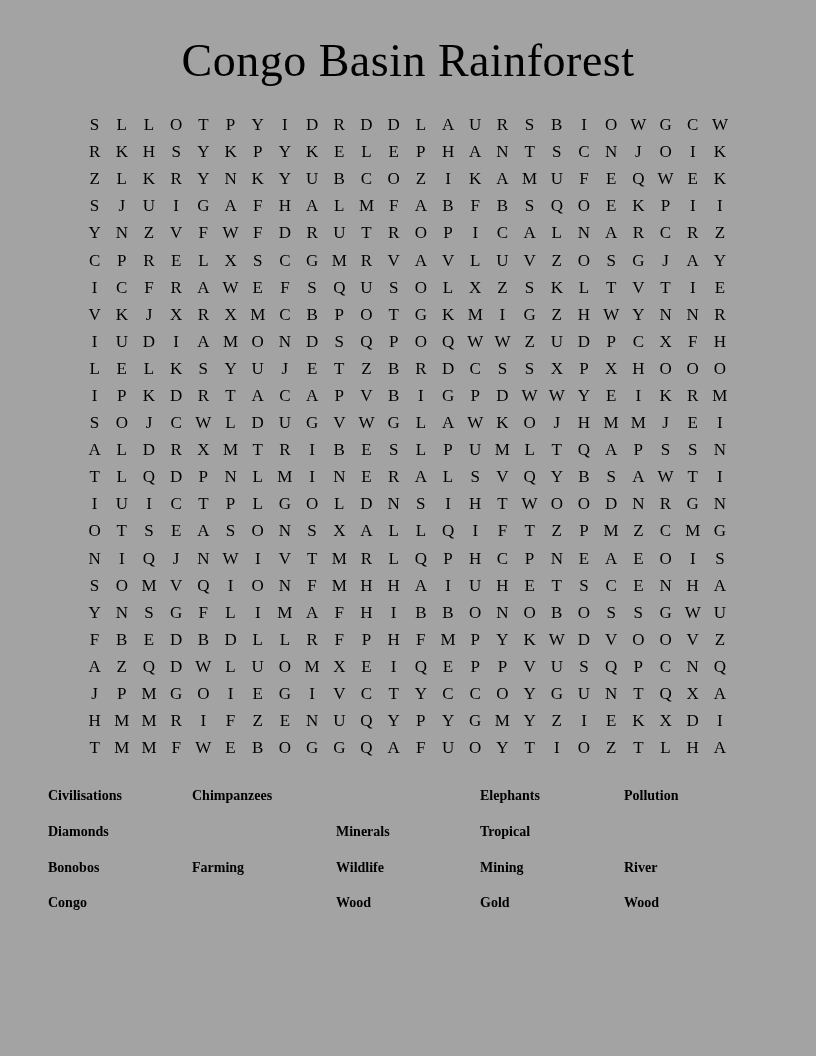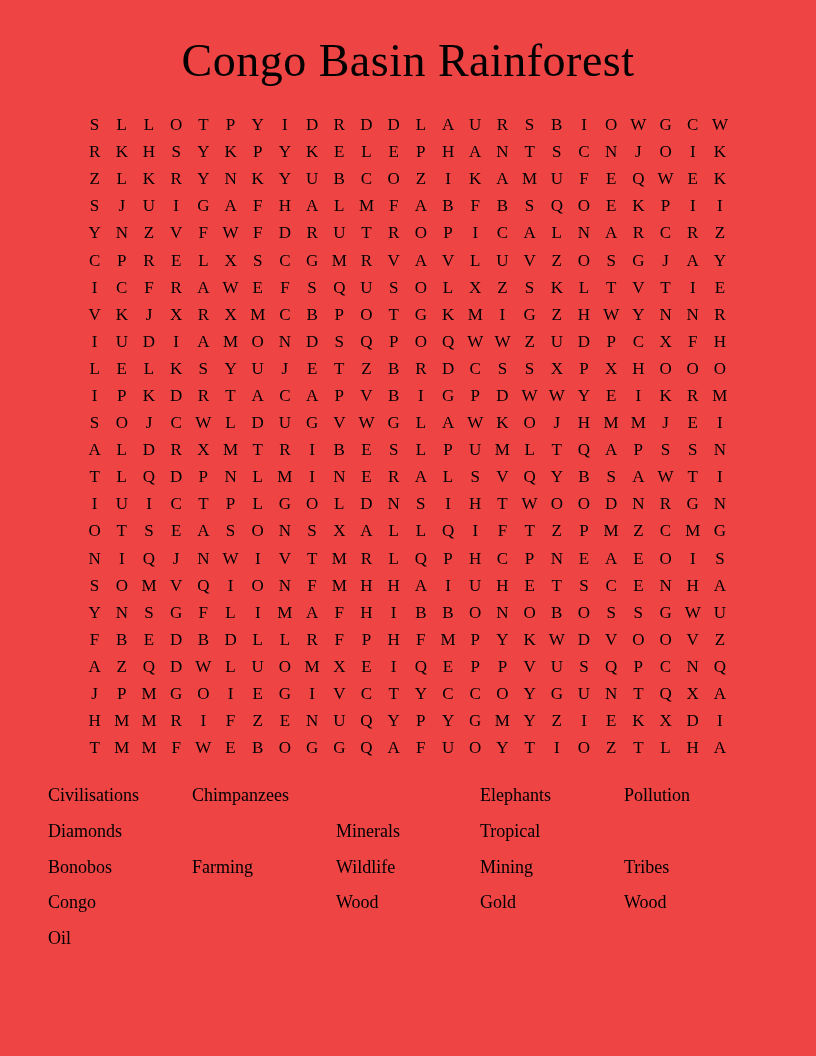--- a/index.html
+++ b/index.html
@@ -4,21 +4,21 @@
 <style>
   html, body {
     margin: 0;
     padding: 0;
     background: #ffffff;
   }
   .page {
     position: relative;
     width: 816px;
     height: 1056px;
-    background: #ef4444;
+    background: #a3a3a3;
     color: #000000;
     font-family: "Liberation Serif", "DejaVu Serif", serif;
     overflow: hidden;
   }
   .title {
     margin: 0;
     padding-top: 33px;
     text-align: center;
     font-size: 46px;
     font-weight: normal;
@@ -36,21 +36,22 @@
     display: flex;
     align-items: center;
     justify-content: center;
     font-size: 17px;
     line-height: 1;
   }
   .words {
     display: grid;
     grid-template-columns: repeat(5, 144px);
     margin: 17px 5px 0 48px;
-    font-size: 18px;
+    font-size: 14px;
+    font-weight: bold;
   }
   .word {
     line-height: 35.7px;
     white-space: nowrap;
   }
 </style>
 </head>
 <body>
 
 <div class="page">
@@ -638,20 +639,19 @@
       <div class="word" style="grid-area: 1 / 2;">Chimpanzees</div>
       <div class="word" style="grid-area: 1 / 4;">Elephants</div>
       <div class="word" style="grid-area: 1 / 5;">Pollution</div>
       <div class="word" style="grid-area: 2 / 1;">Diamonds</div>
       <div class="word" style="grid-area: 2 / 3;">Minerals</div>
       <div class="word" style="grid-area: 2 / 4;">Tropical</div>
       <div class="word" style="grid-area: 3 / 1;">Bonobos</div>
       <div class="word" style="grid-area: 3 / 2;">Farming</div>
       <div class="word" style="grid-area: 3 / 3;">Wildlife</div>
       <div class="word" style="grid-area: 3 / 4;">Mining</div>
-      <div class="word" style="grid-area: 3 / 5;">Tribes</div>
+      <div class="word" style="grid-area: 3 / 5;">River</div>
       <div class="word" style="grid-area: 4 / 1;">Congo</div>
       <div class="word" style="grid-area: 4 / 3;">Wood</div>
       <div class="word" style="grid-area: 4 / 4;">Gold</div>
       <div class="word" style="grid-area: 4 / 5;">Wood</div>
-      <div class="word" style="grid-area: 5 / 1;">Oil</div>
     </div>
 </div>
 
 </body></html>

